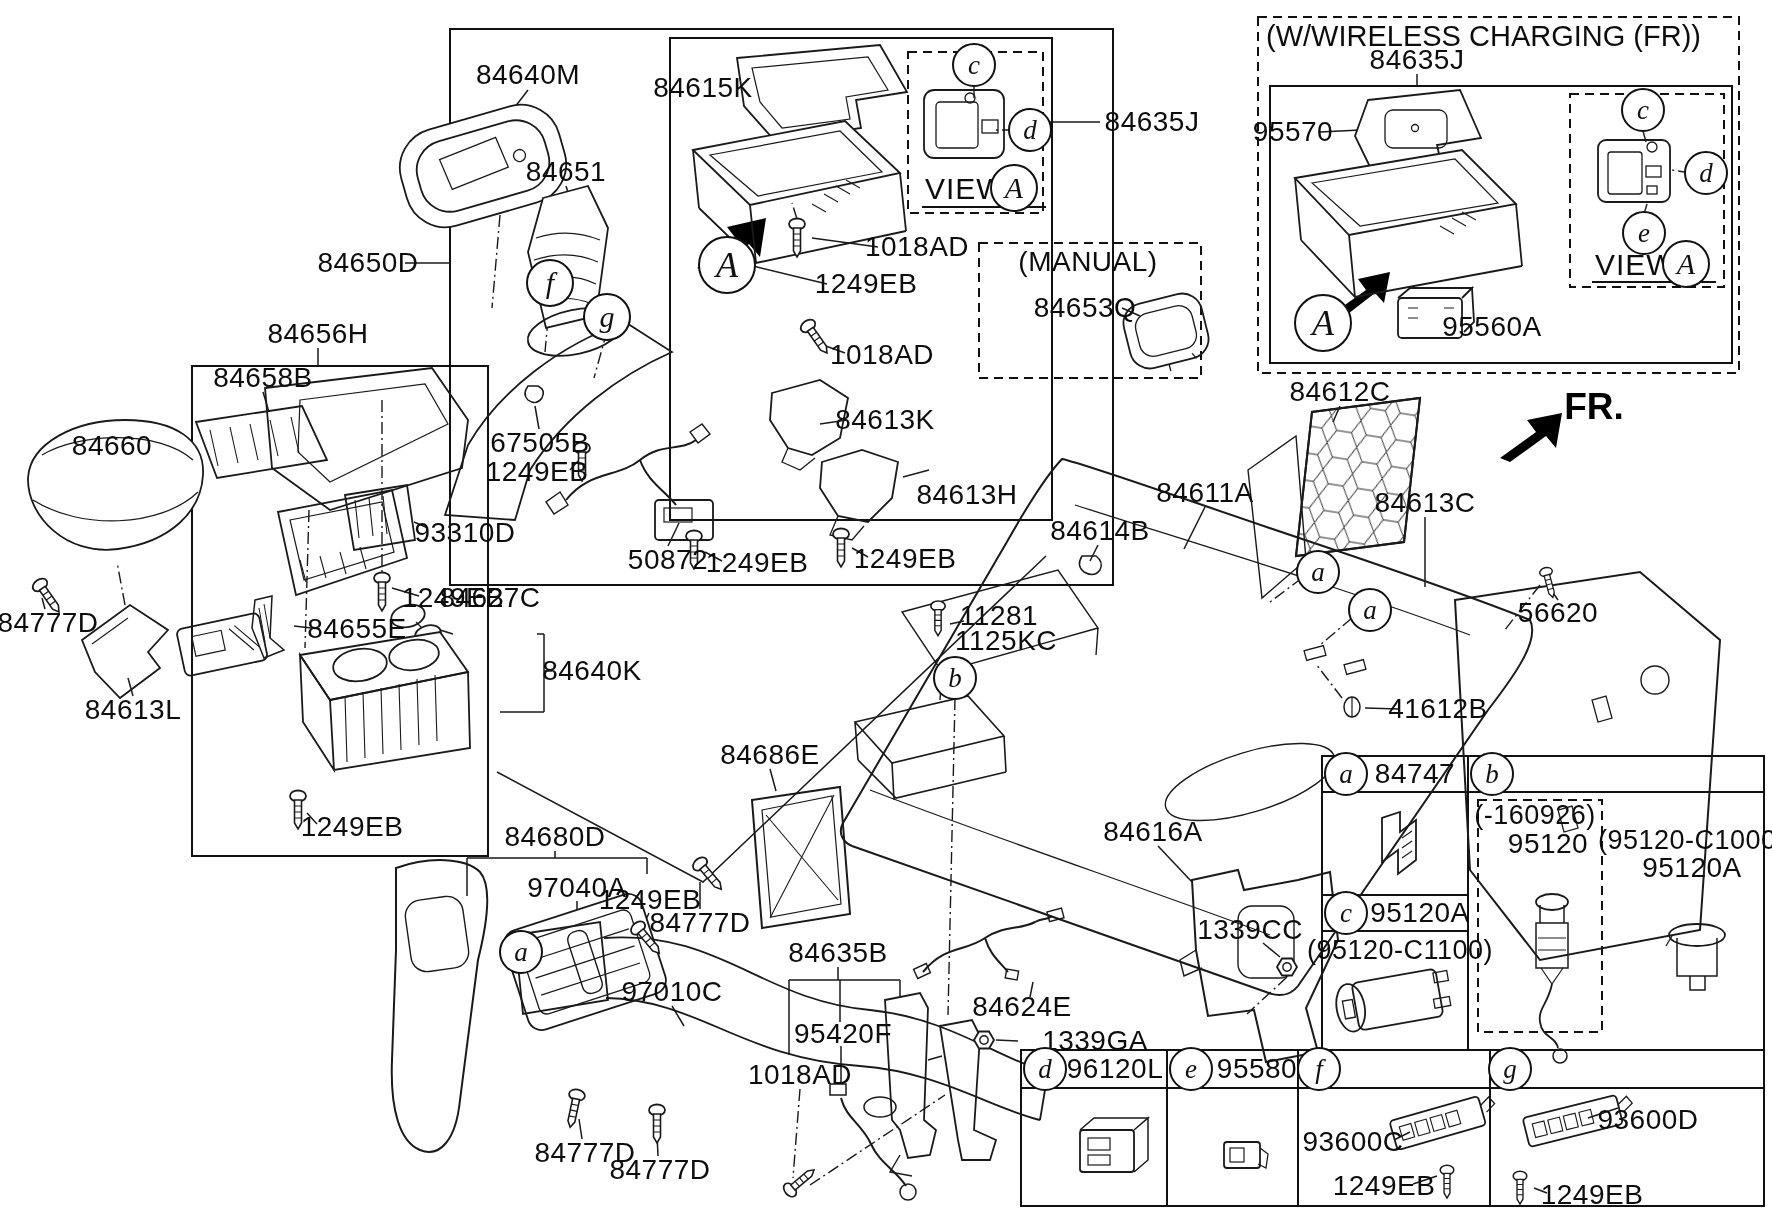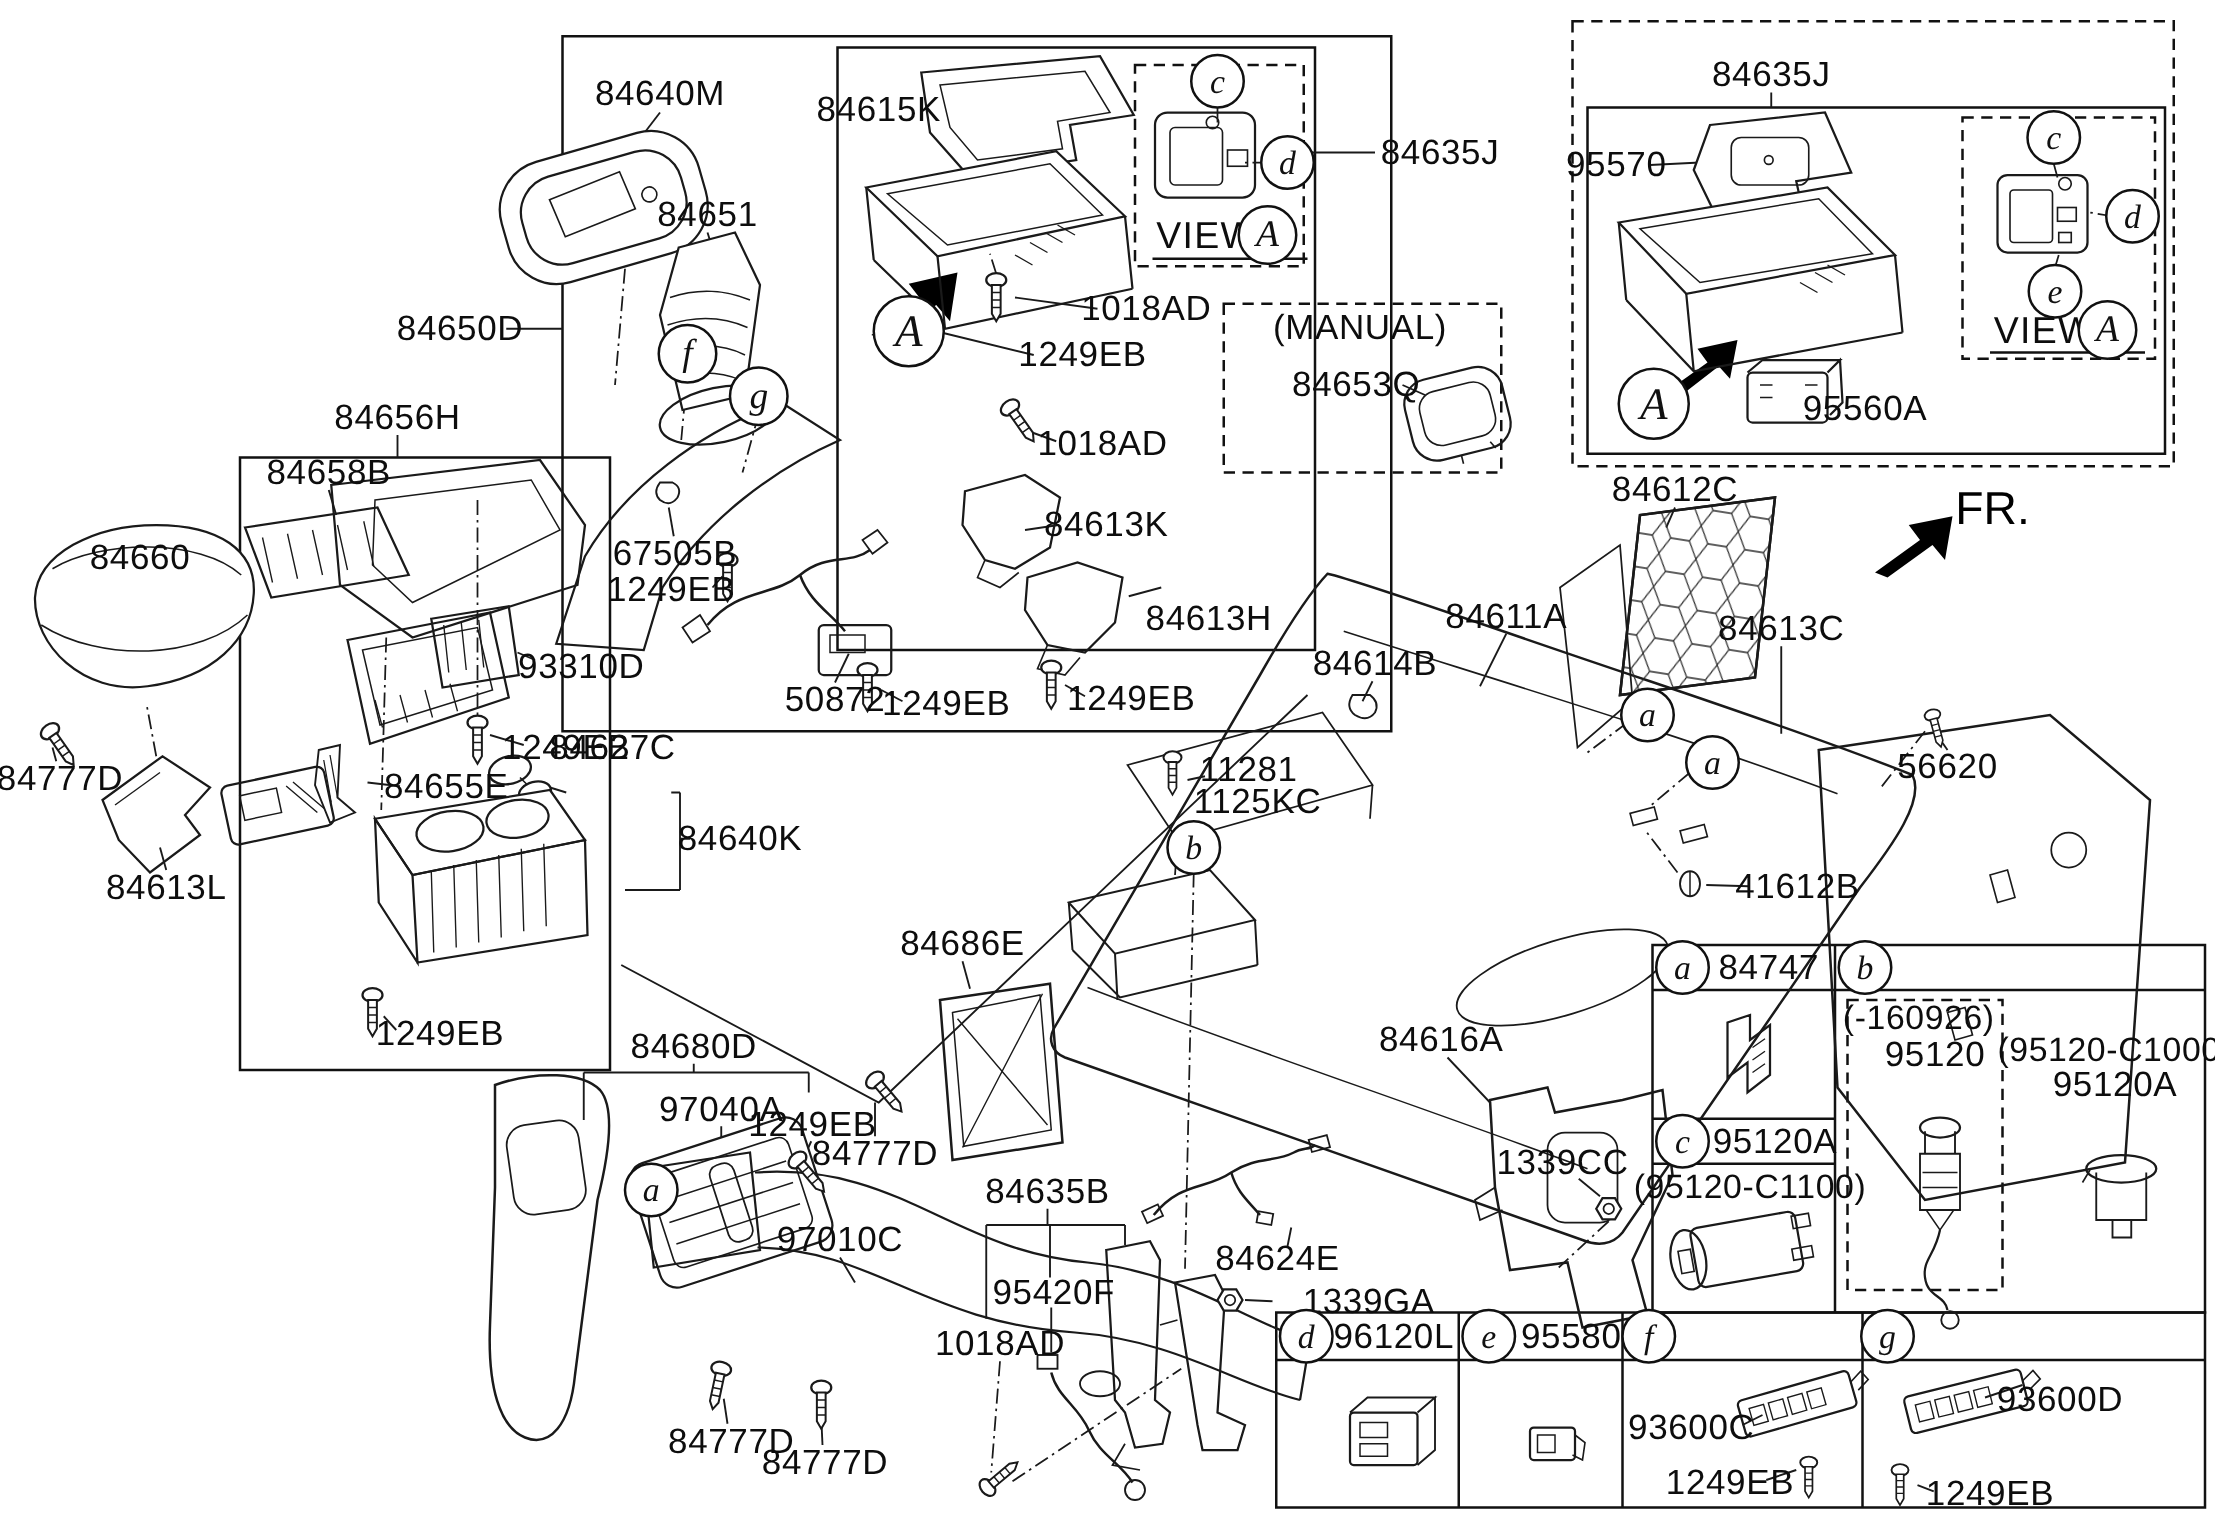--- a/index.html
+++ b/index.html
@@ -9,21 +9,21 @@
   .plabel{position:absolute;transform:translate(-50%,-50%);font-size:28px;
           white-space:nowrap;letter-spacing:.5px;color:#0d0d0d}
   .ttl{position:absolute;font-size:29px;white-space:nowrap;color:#0d0d0d}
   .circ{position:absolute;transform:translate(-50%,-50%);border:2.5px solid #111;
         border-radius:50%;background:#fff;display:flex;align-items:center;justify-content:center;
         font-family:"Liberation Serif",serif;font-style:italic;color:#111;line-height:1}
   .c40{width:40px;height:40px;font-size:27px}
   .c46{width:44px;height:44px;font-size:30px}
   .c54{width:54px;height:54px;font-size:36px}
   .viewlbl{position:absolute;font-size:30px;letter-spacing:1px;color:#0d0d0d}
-  .fr{position:absolute;transform:translate(-50%,-50%);font-size:37px;font-weight:normal;color:#000}
+  .fr{position:absolute;transform:translate(-50%,-50%);font-size:37px;font-weight:bold;color:#000}
   .note{font-size:27px}
 </style>
 </head>
 <body>
 
 <div id="stage">
 
 <svg width="1772" height="1211" viewBox="0 0 1772 1211">
   <defs>
     <g id="scr">
@@ -392,20 +392,21 @@
     <use href="#nut" transform="translate(984,1040)"></use>
     <use href="#nut" transform="translate(1287,967)"></use>
   </g>
 
   <g stroke="#111" stroke-width="2">
     <line x1="922" y1="207" x2="1046" y2="207"></line>
     <line x1="1592" y1="282" x2="1716" y2="282"></line>
   </g>
 </svg>
 
+<div class="ttl" style="left:1266px;top:20px">(W/WIRELESS CHARGING (FR))</div>
 <div class="plabel" style="left:1088px;top:262px">(MANUAL)</div>
 <div class="fr" style="left:1594px;top:407px">FR.</div>
 <div class="viewlbl" style="left:925px;top:172px">VIEW</div>
 <div class="viewlbl" style="left:1595px;top:248px">VIEW</div>
 
 <div class="plabel" style="left:528px;top:75px">84640M</div>
 <div class="plabel" style="left:703px;top:88px">84615K</div>
 <div class="plabel" style="left:1152px;top:122px">84635J</div>
 <div class="plabel" style="left:566px;top:172px">84651</div>
 <div class="plabel" style="left:368px;top:263px">84650D</div>

